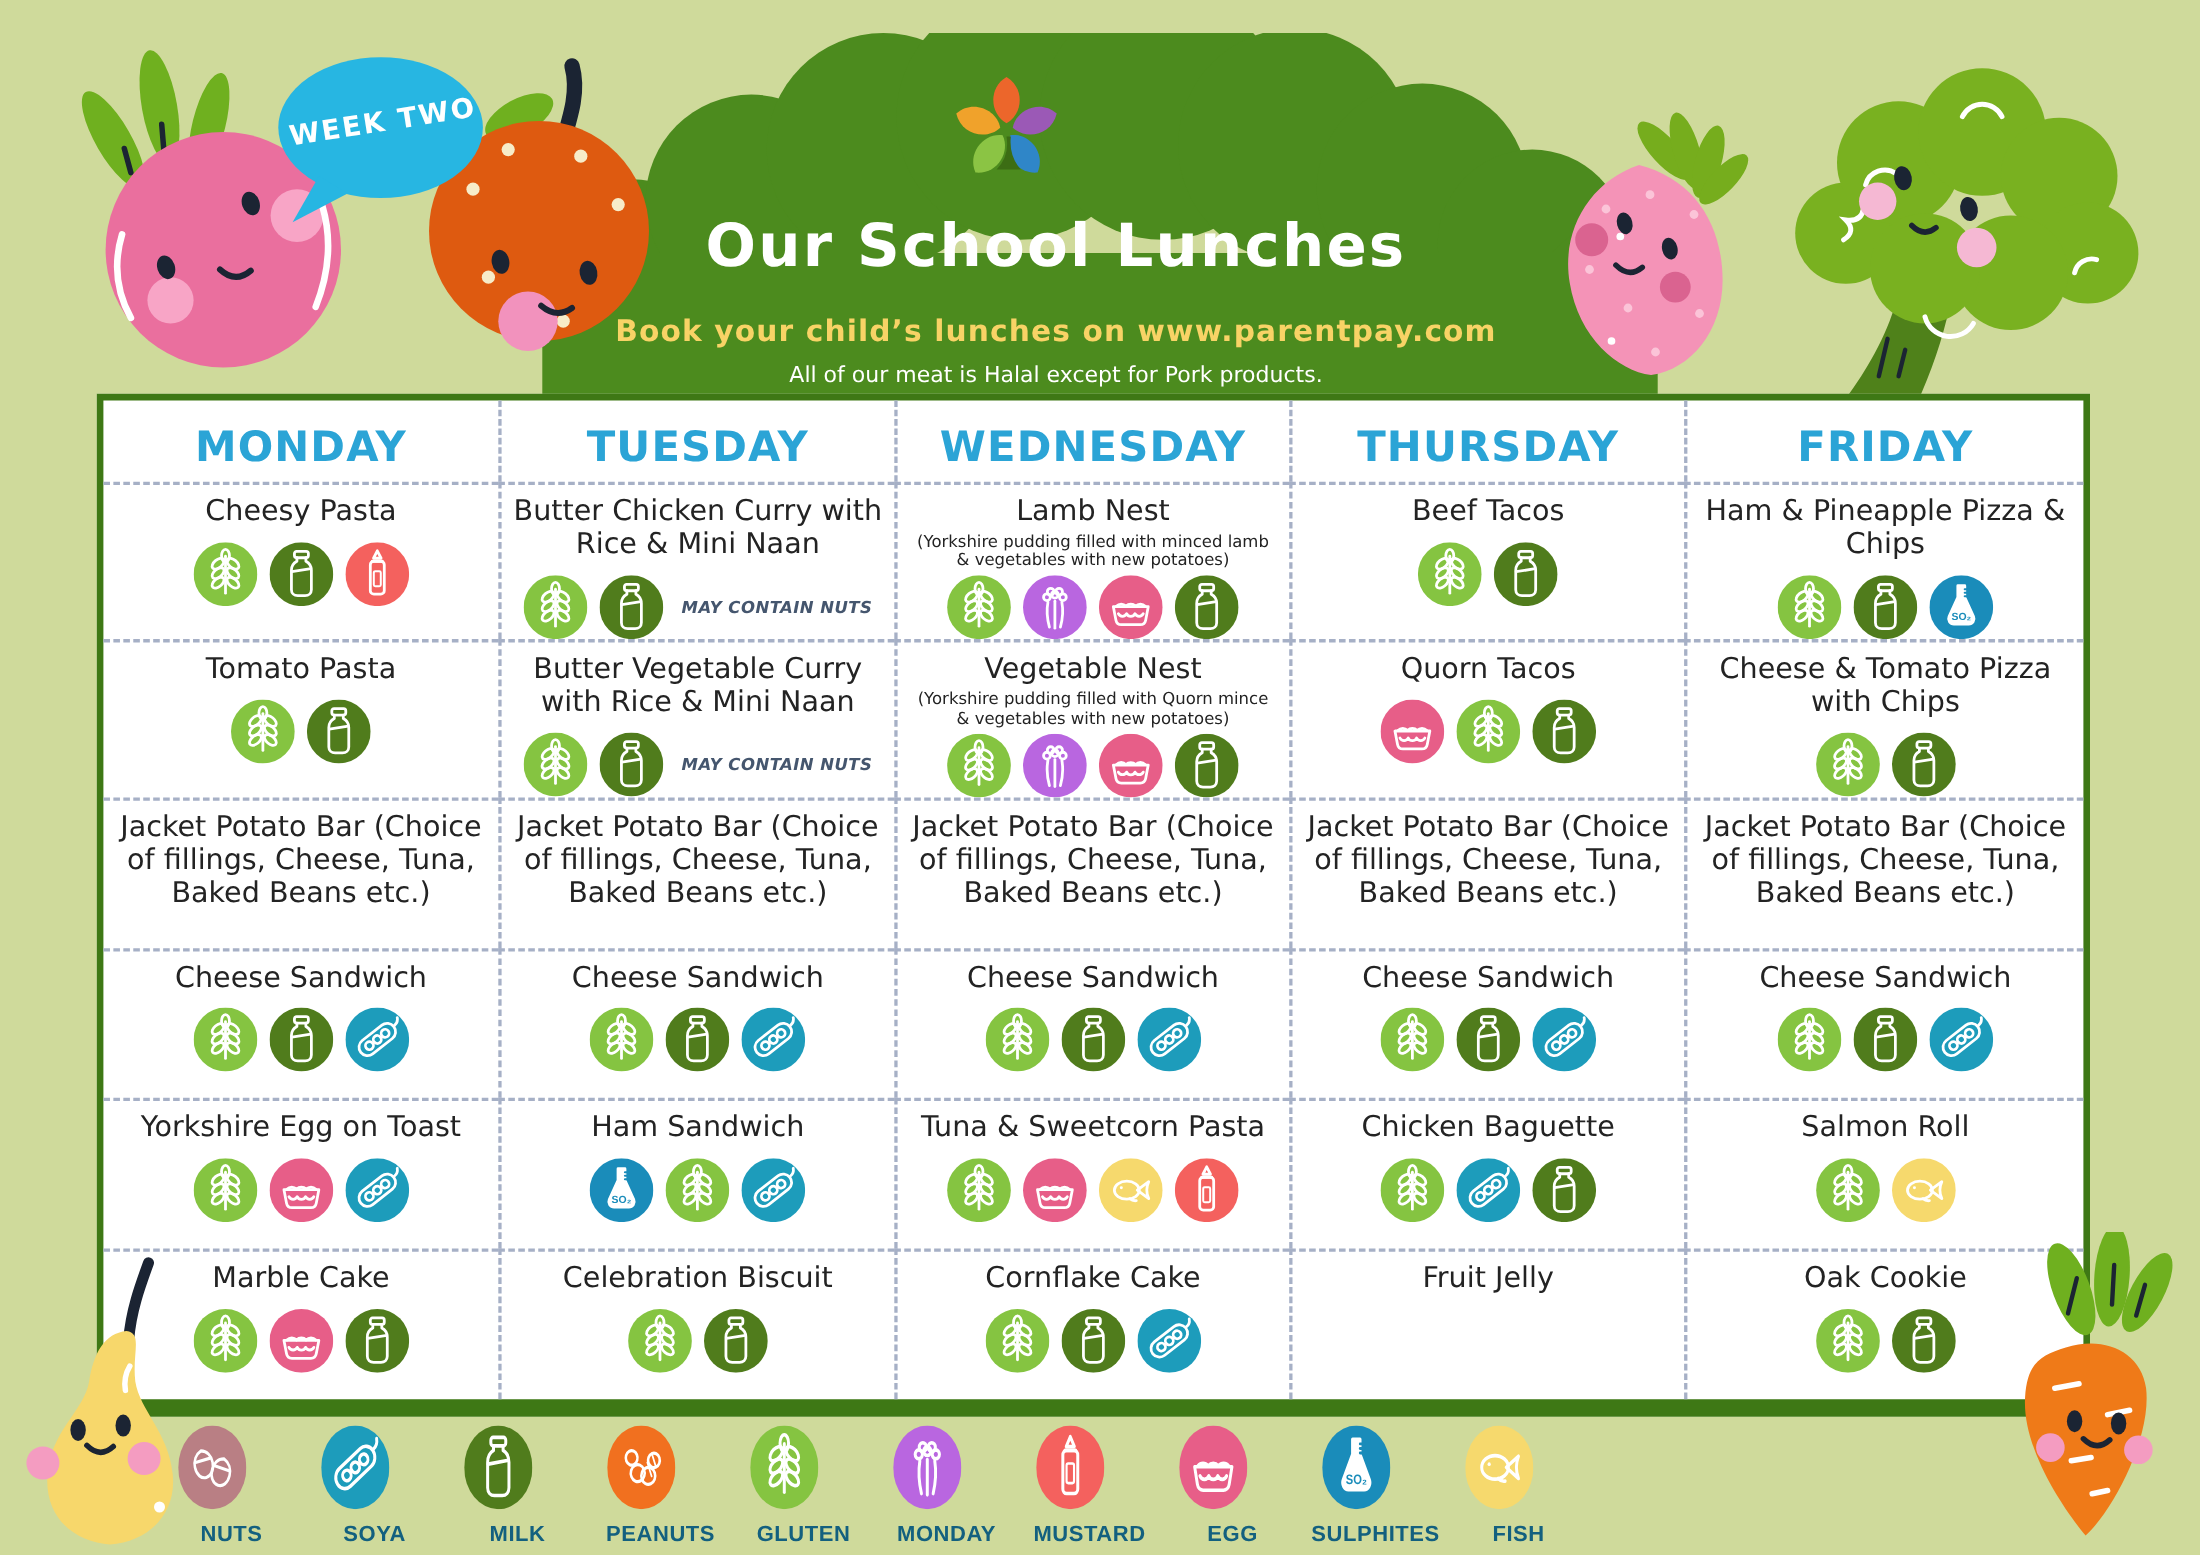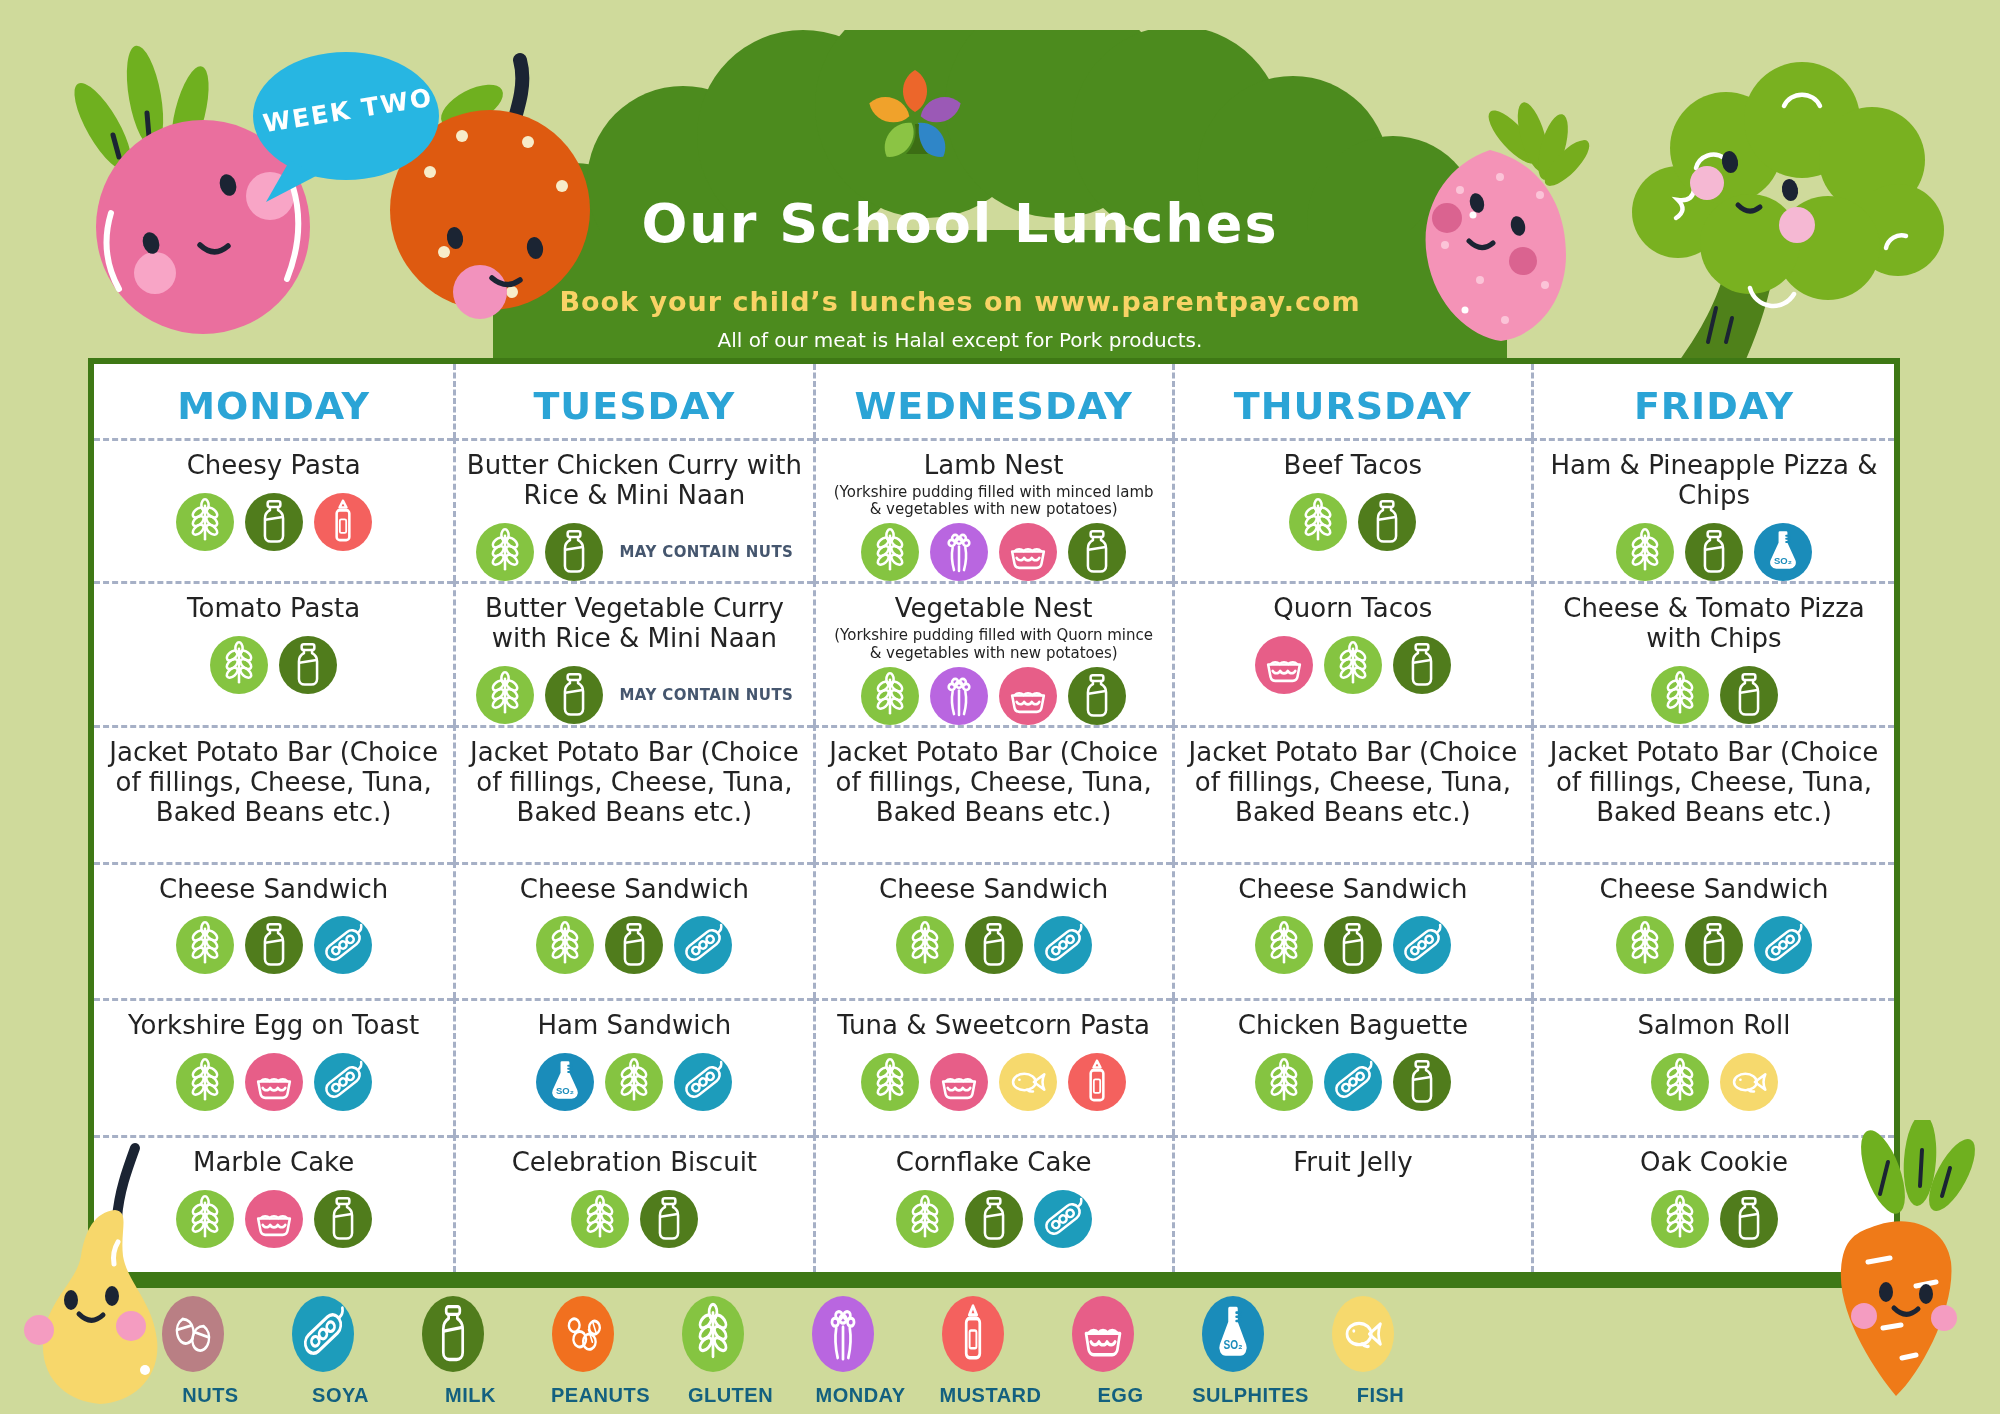--- a/index.html
+++ b/index.html
@@ -32,21 +32,21 @@
   .day-header { display:flex; align-items:flex-end; justify-content:center; padding-bottom:10px;
     color:#2ba4d6; font-size:38px; font-weight:800; letter-spacing:1px; }
   .menu-cell { display:flex; flex-direction:column; align-items:center; padding:10px 8px 0; }
   .row-sep { border-top:3px dashed #a6b0c6; }
   .col-sep { border-left:3px dashed #a6b0c6; }
   .item-name { font-size:26px; line-height:1.15; text-align:center; color:#232323; max-width:344px; }
   .item-sub { font-size:15px; line-height:1.15; text-align:center; color:#232323; margin-top:3px; max-width:330px; }
   .icon-row { display:flex; align-items:center; justify-content:center; gap:11px; margin-top:12px; }
   .has-sub .icon-row { margin-top:5px; }
   .icon-row svg { display:block; }
-  .note { font-size:15px; font-weight:700; color:#45566e; letter-spacing:0.4px; margin-left:6px; white-space:nowrap; }
+  .note { font-size:15px; font-weight:700; color:#45566e; letter-spacing:0.4px; margin-left:6px; white-space:nowrap;font-style:italic; }
 
   
   #legend { position:absolute; left:128px; top:1296px; width:1300px; display:flex; z-index:4; }
   .legend-item { width:130px; display:flex; flex-direction:column; align-items:center; }
   .legend-label { margin-top:8px; font-size:20px; font-weight:800; color:#13607f; letter-spacing:0.5px;
     font-family:"Liberation Sans", sans-serif;margin-left:35px; }
 </style>
 </head>
 <body>
 

